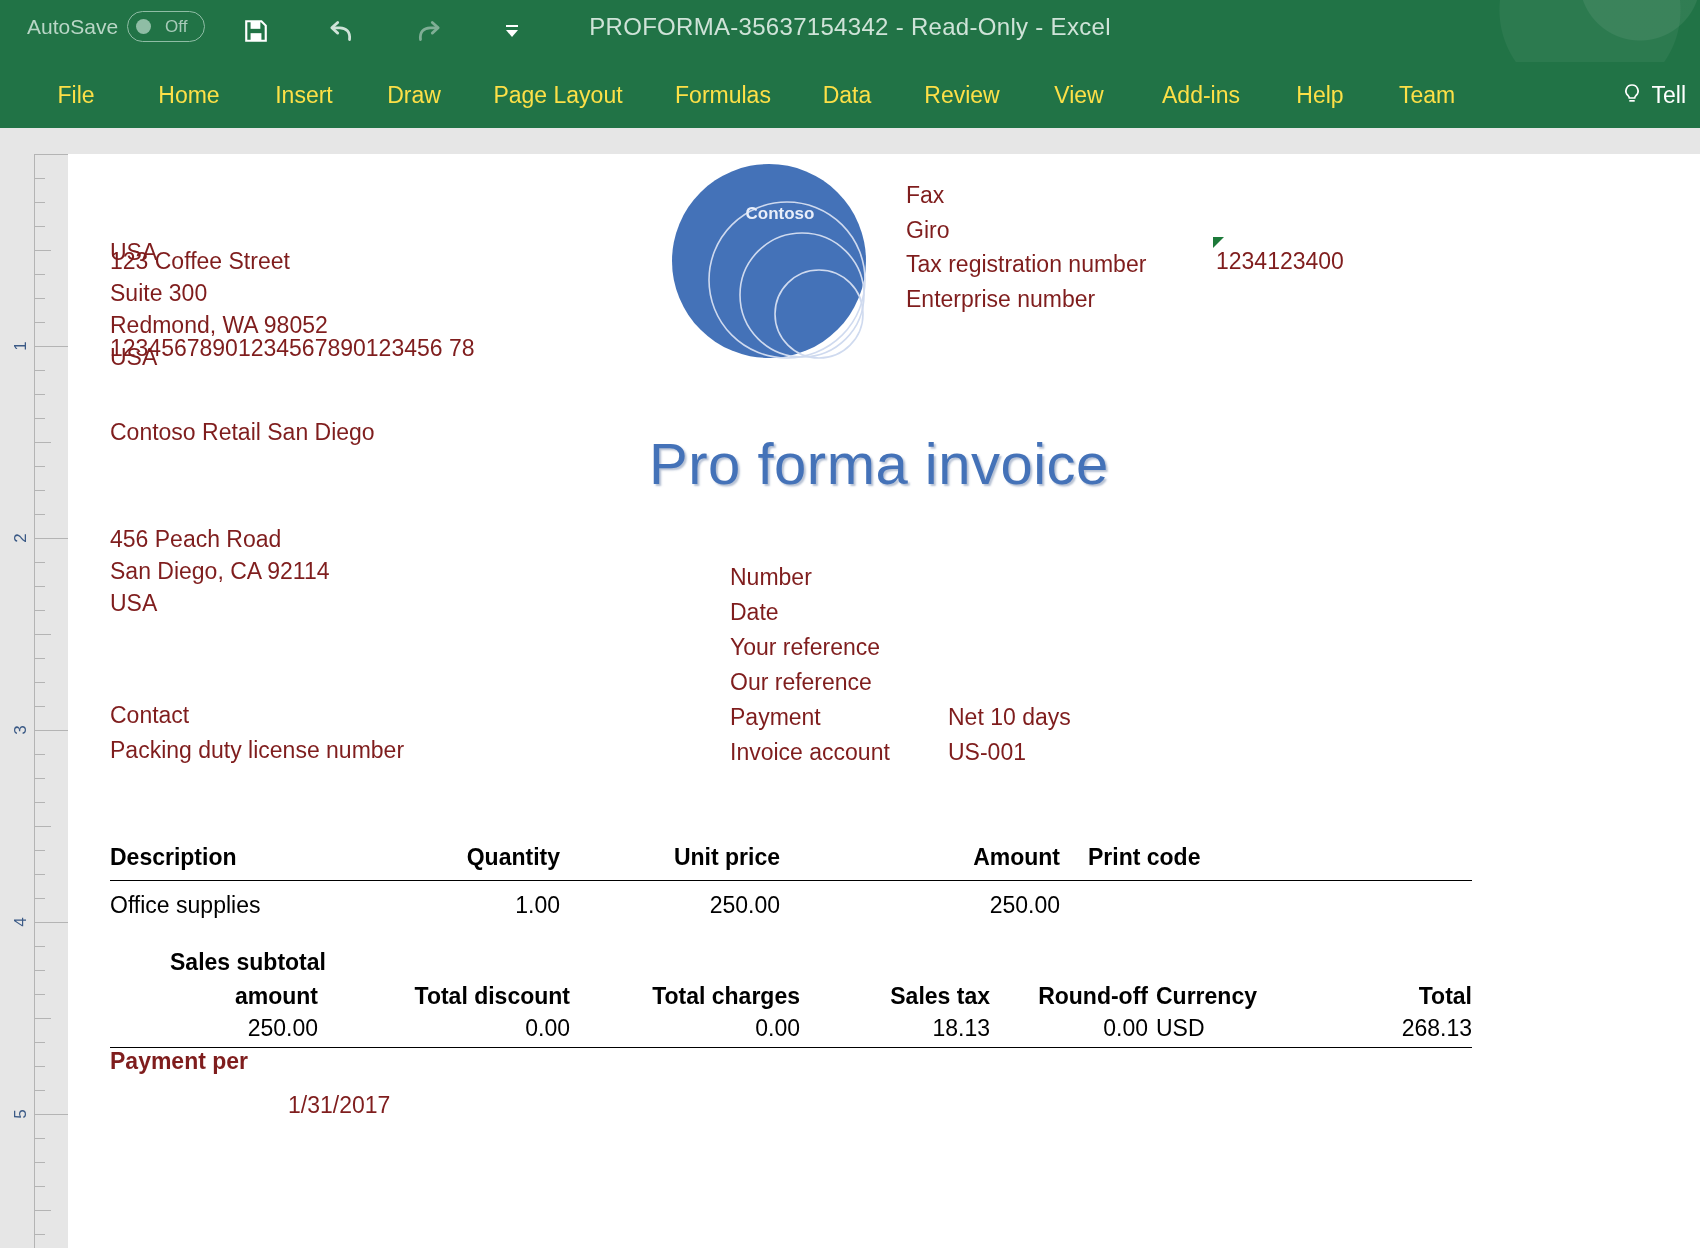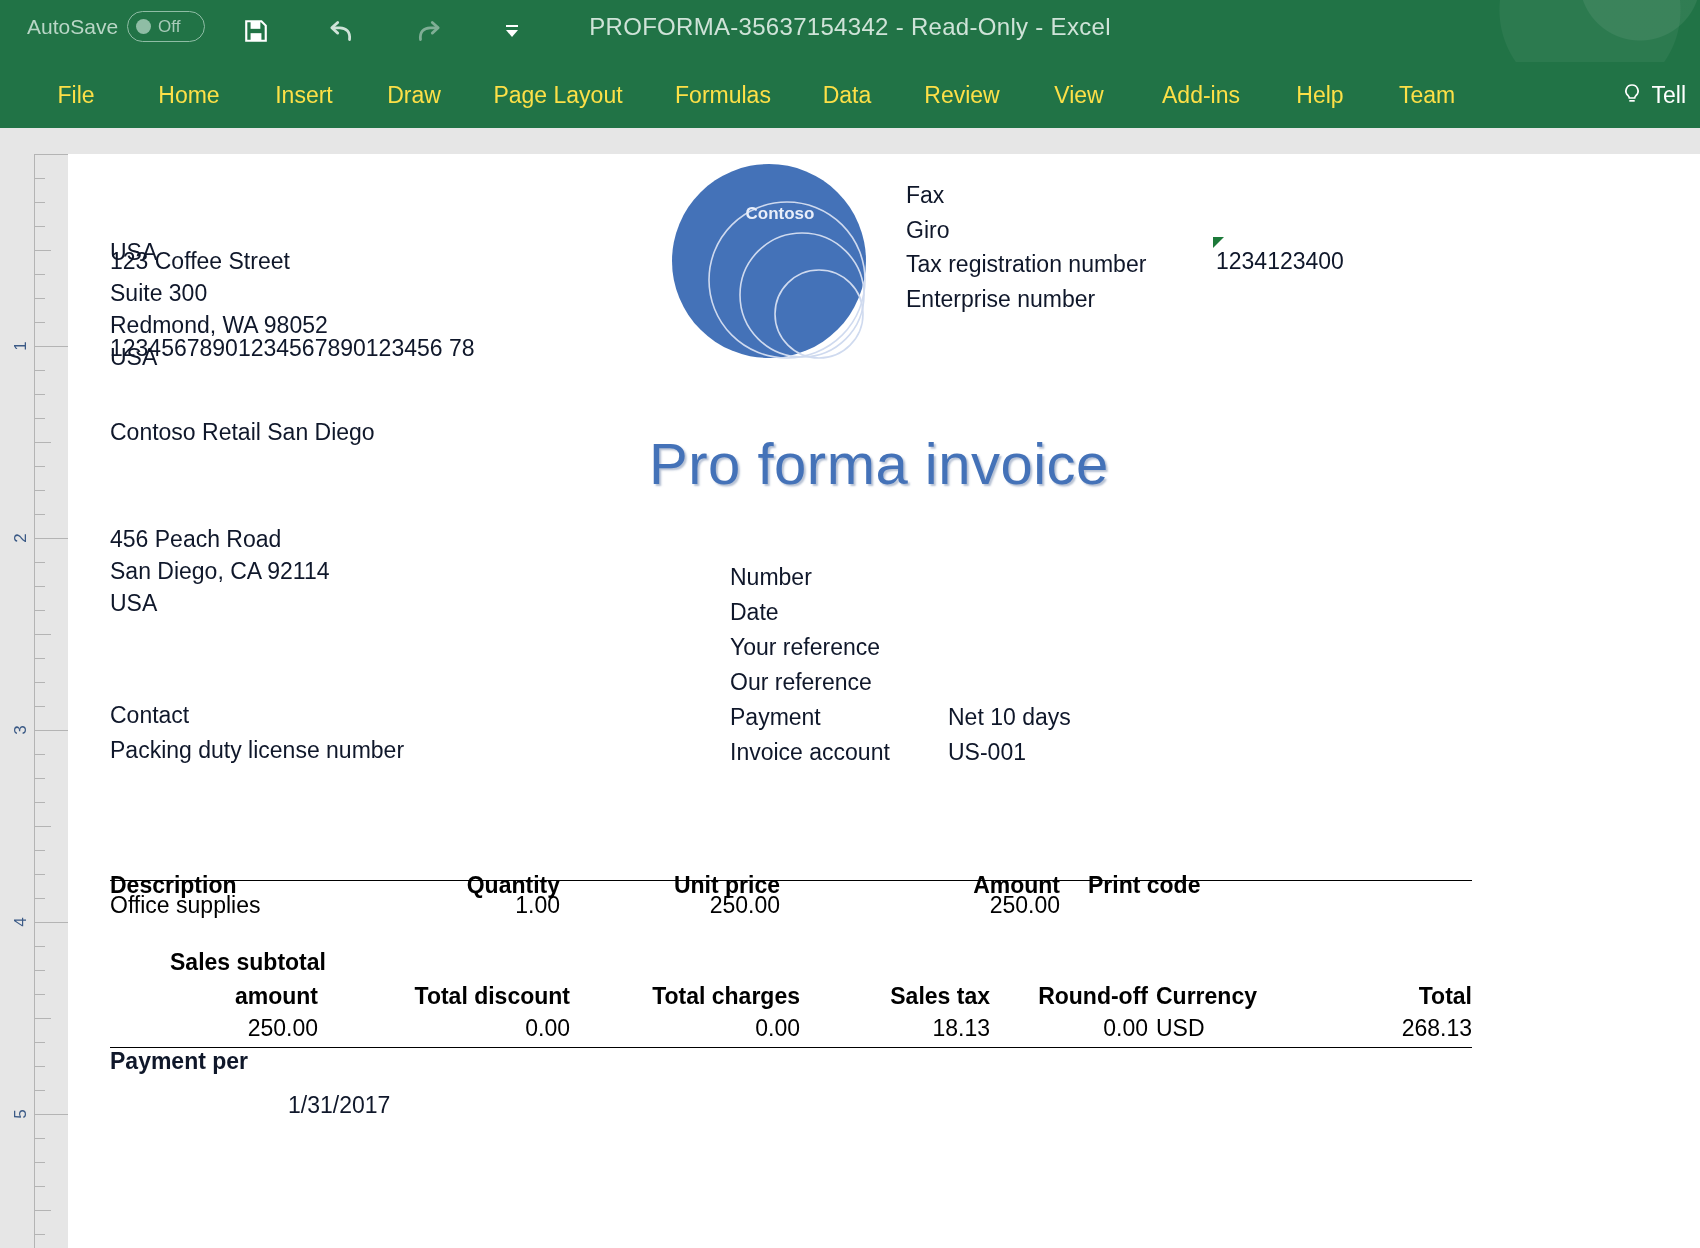--- a/index.html
+++ b/index.html
@@ -27,21 +27,21 @@
       radial-gradient(circle at 150px 10px, rgba(255,255,255,.05) 90px, rgba(255,255,255,0) 91px);
   }
   #autosave {
     position: absolute; left: 27px; top: 11px;
     display: flex; align-items: center; gap: 9px;
     color: #b9d6c6; font-size: 21px;
   }
   #autosave .toggle {
     width: 78px; height: 31px; border-radius: 16px;
     border: 1.5px solid #8fbda5;
-    display: flex; align-items: center; gap: 7px;
+    display: flex; align-items: center; gap: 14px;
     padding: 0 8px;
   }
   #autosave .knob {
     width: 15px; height: 15px; border-radius: 50%;
     background: #8fbda5;
   }
   #autosave .offlbl { font-size: 17px; color: #a8cbb9; }
 
   .qat-btn {
     position: absolute; top: 10px;
@@ -131,21 +131,21 @@
   #page {
     position: absolute; left: 68px; top: 26px;
     width: 1632px; height: 1094px;
     background: #ffffff;
   }
 
   
   .inv {
     position: absolute;
     font-family: "Liberation Sans", sans-serif;
-    color: #0f172a;
+    color: #7f1d1d;
     white-space: pre;
   }
   .t18 { font-size: 23px; }
   .t18b { font-size: 23px; font-weight: bold; }
 
   #seller-block { left: 42px; top: 18px; line-height: 32px; }
   #seller-addr  { left: 42px; top: 91px; line-height: 32px; }
   #buyer-name   { left: 42px; top: 265px; }
   #buyer-addr   { left: 42px; top: 369px; line-height: 32px; }
   #contact-lbl  { left: 42px; top: 548px; }
@@ -186,21 +186,21 @@
   #pay-values  { left: 880px; top: 546px; line-height: 35px; }
 
   
   #lines { position: absolute; left: 42px; top: 690px; width: 1362px; }
   #lines .hdr, #lines .row { position: relative; height: 36px; }
   #lines .rule {
     position: absolute; left: 0; top: 36px;
     width: 1362px; height: 1px; background: #000000;
   }
   .cell { position: absolute; font-size: 23px; white-space: pre; }
-  .cell.b { font-weight: bold; margin-top: 28px; }
+  .cell.b { font-weight: bold; }
   .c-desc  { left: 0; }
   .c-qty   { left: 290px; width: 160px; text-align: right; }
   .c-unit  { left: 500px; width: 170px; text-align: right; }
   .c-amt   { left: 770px; width: 180px; text-align: right; }
   .c-print { left: 978px; }
 
   
   #totals { position: absolute; left: 42px; top: 795px; width: 1362px; }
   .tot-lbl  { position: absolute; font-size: 23px; font-weight: bold; white-space: pre; }
   .tot-val  { position: absolute; font-size: 23px; white-space: pre; }

